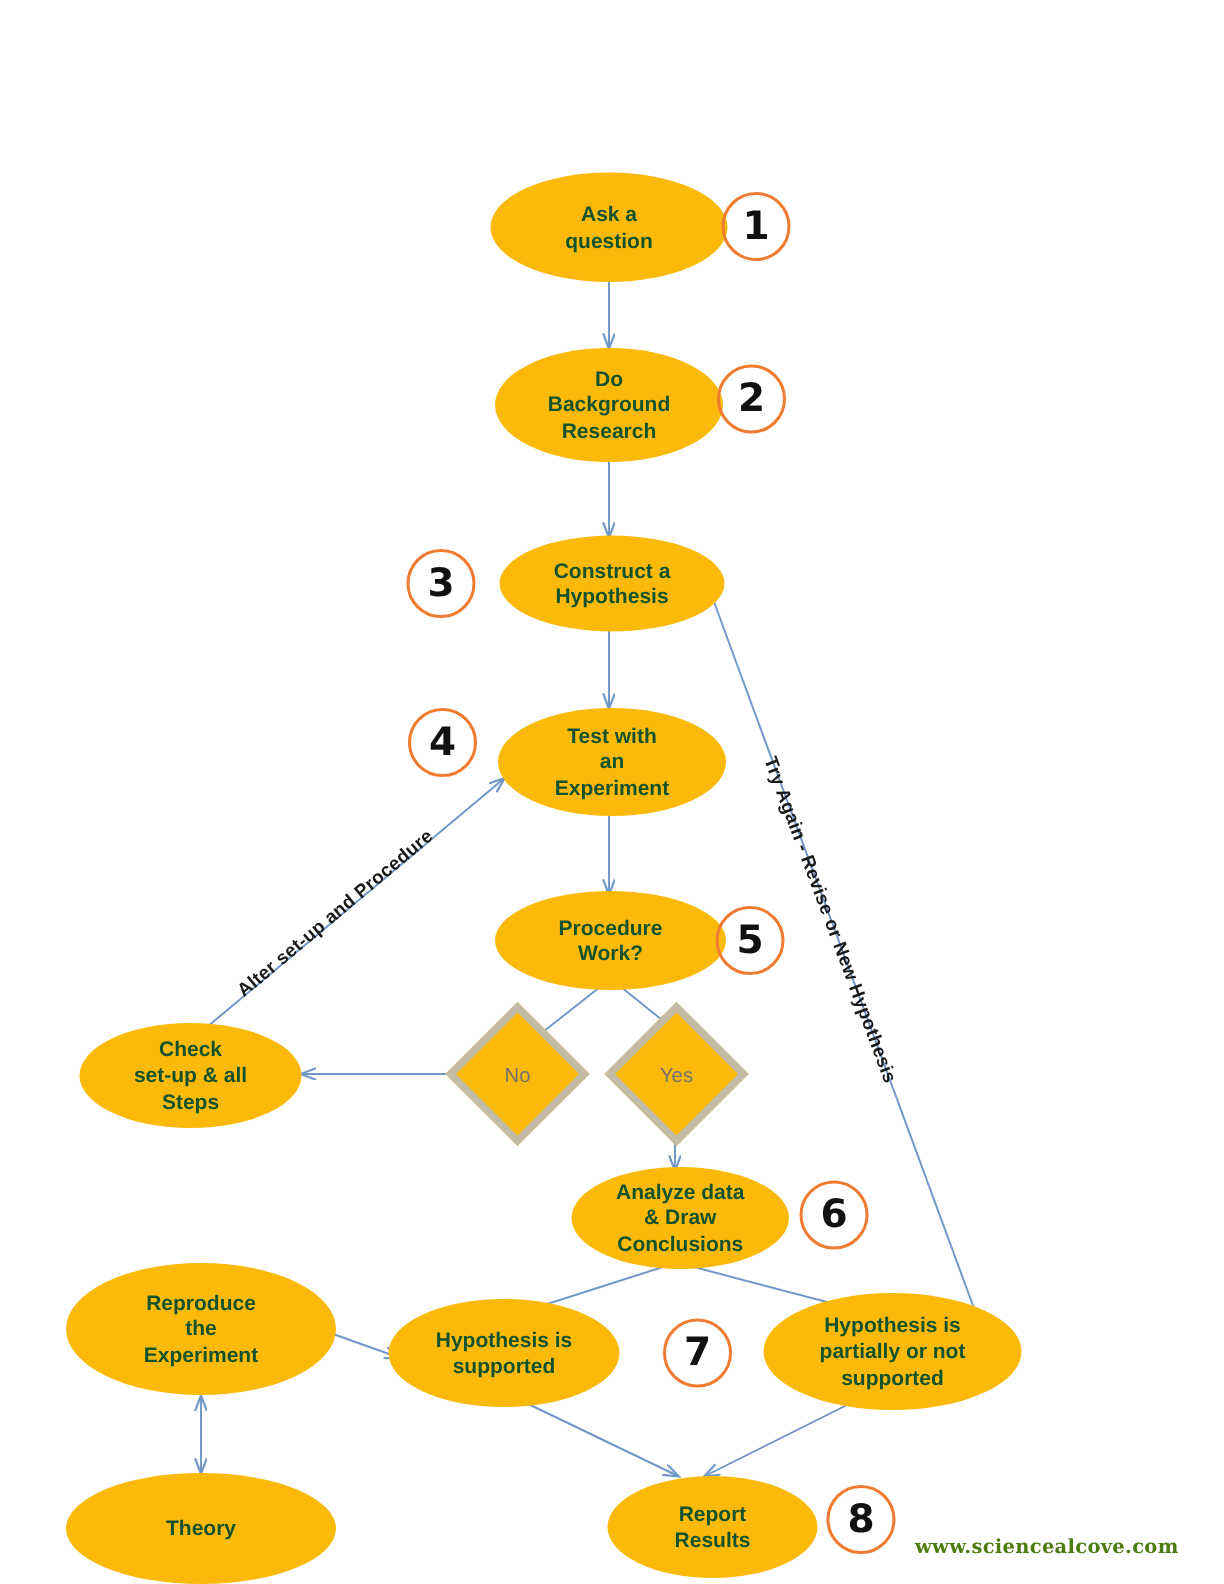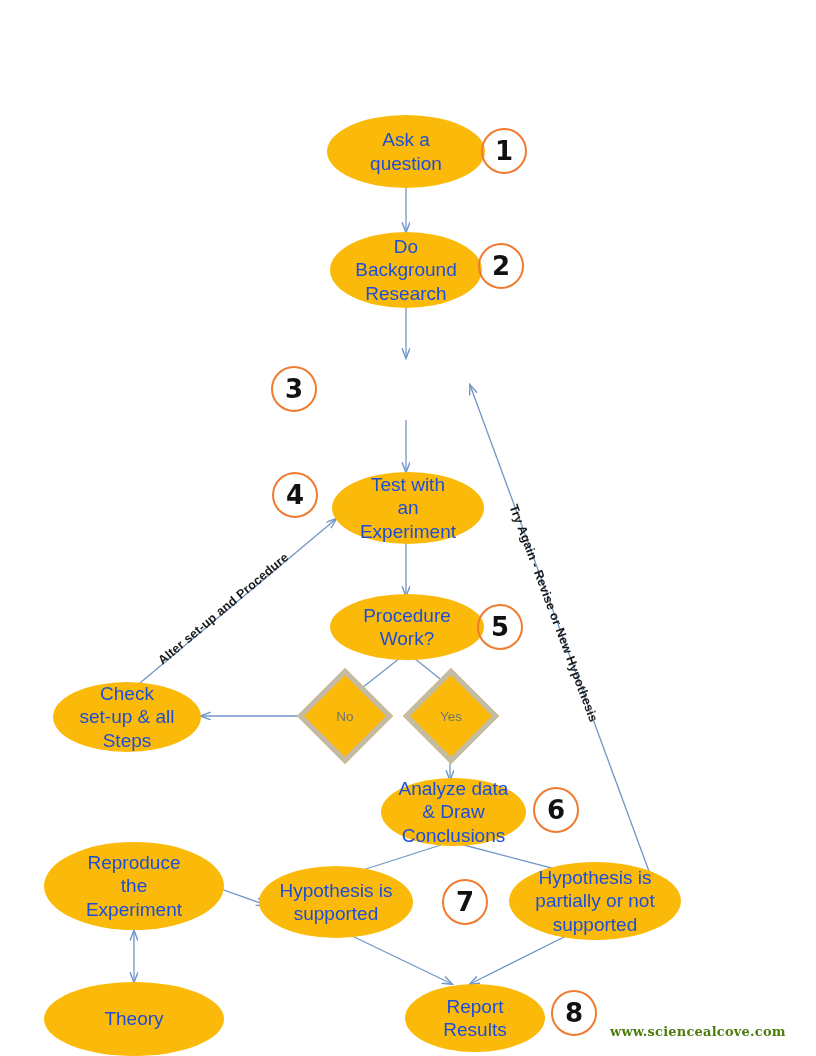--- a/index.html
+++ b/index.html
@@ -28,24 +28,24 @@
     display: flex;
     align-items: center;
     justify-content: center;
     text-align: center;
     box-sizing: border-box;
     z-index: 5;
   }
   .ellipse {
     background: #FBBA09;
     border-radius: 50%;
-    color: #1d4ed8;
-    font-size: 19px;
+    color: #14532d;
+    font-size: 14px;
     line-height: 1.22;
-    font-weight: 400;
+    font-weight: 700;
   }
   .diamond-wrap {
     position: absolute;
     z-index: 5;
   }
   .diamond-shape {
     position: absolute;
     left: 0; top: 0;
     width: 100%;
     height: 100%;
@@ -162,20 +162,24 @@
 
   <div class="node ellipse" style="left:330px; top:232px; width:152px; height:76px;">
     <span style="white-space:pre-line;">Do
 Background
 Research</span>
   </div>
   <div class="badge" style="left:478px; top:243px;">
     <span>2</span>
   </div>
 
+  <div class="node ellipse" style="left:333px; top:357px; width:150px; height:64px;">
+    <span style="white-space:pre-line;">Construct a
+Hypothesis</span>
+  </div>
   <div class="badge" style="left:271px; top:366px;">
     <span>3</span>
   </div>
 
   <div class="node ellipse" style="left:332px; top:472px; width:152px; height:72px;">
     <span style="white-space:pre-line;">Test with
 an
 Experiment</span>
   </div>
   <div class="badge" style="left:272px; top:472px;">

